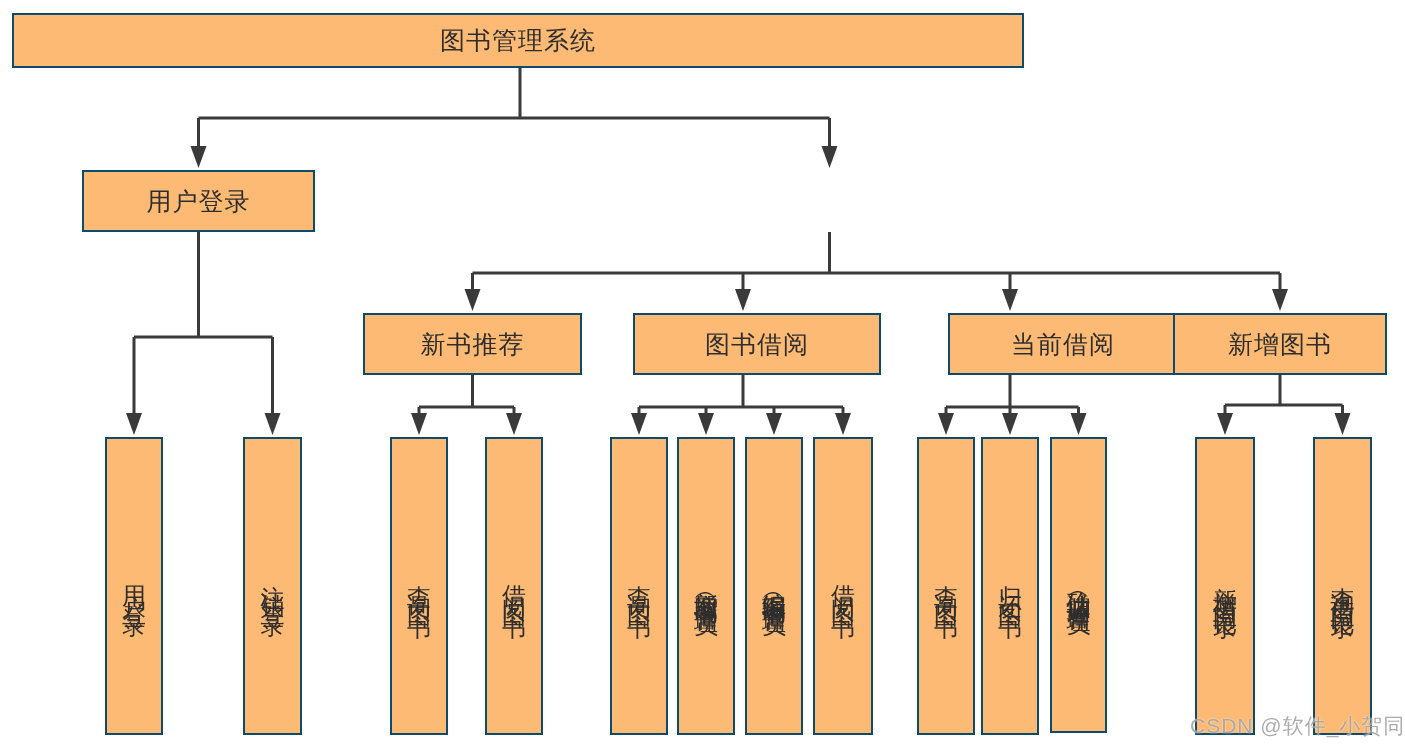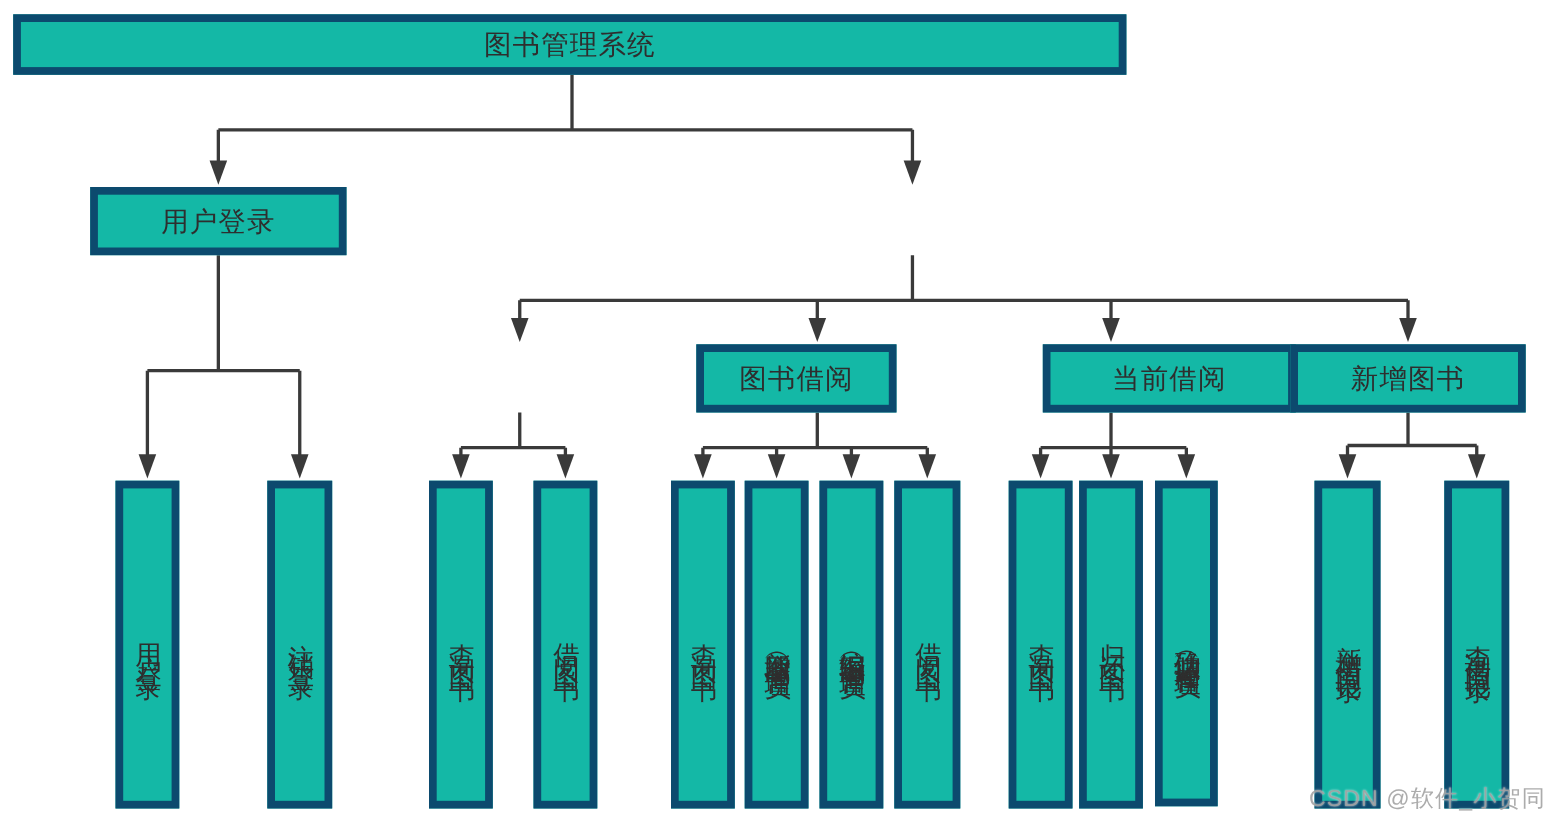--- a/index.html
+++ b/index.html
@@ -13,22 +13,22 @@
   }
   .connectors {
     position: absolute;
     left: 0; top: 0;
     width: 1405px; height: 747px;
     z-index: 1;
   }
   .node {
     position: absolute;
     box-sizing: border-box;
-    background: #14b8a6;
-    border: 7px solid #0c4a6e;
+    background: #fdba74;
+    border: 2px solid #0c4a6e;
     color: #2e2e2e;
     display: flex;
     align-items: center;
     justify-content: center;
     z-index: 2;
   }
   .hbox {
     font-size: 25px;
     letter-spacing: 1px;
     white-space: nowrap;
@@ -86,21 +86,22 @@
       <polygon points="1070.5,413 1086.5,413 1078.5,435"></polygon>
       <polygon points="1217,413 1233,413 1225,435"></polygon>
       <polygon points="1334.5,413 1350.5,413 1342.5,435"></polygon>
     </g>
   </svg>
 
   <div class="node hbox" style="left:12px; top:13px; width:1012px; height:55px;">图书管理系统</div>
 
   <div class="node hbox" style="left:82px; top:170px; width:233px; height:62px;">用户登录</div>
 
-  <div class="node hbox" style="left:633px; top:313px; width:182px; height:62px;">图书借阅</div>
+  <div class="node hbox" style="left:363px; top:313px; width:219px; height:62px;">新书推荐</div>
+  <div class="node hbox" style="left:633px; top:313px; width:248px; height:62px;">图书借阅</div>
   <div class="node hbox" style="left:948px; top:313px; width:230px; height:62px;">当前借阅</div>
   <div class="node hbox" style="left:1173px; top:313px; width:214px; height:62px;">新增图书</div>
 
   <div class="node vbox" style="left:105px; top:437px; width:58px; height:298px;">用户登录</div>
   <div class="node vbox" style="left:243px; top:437px; width:59px; height:298px;">注销登录</div>
 
   <div class="node vbox" style="left:390px; top:437px; width:58px; height:298px;">查询图书</div>
   <div class="node vbox" style="left:485px; top:437px; width:58px; height:298px;">借阅图书</div>
 
   <div class="node vbox" style="left:610px; top:437px; width:58px; height:298px;">查询图书</div>

